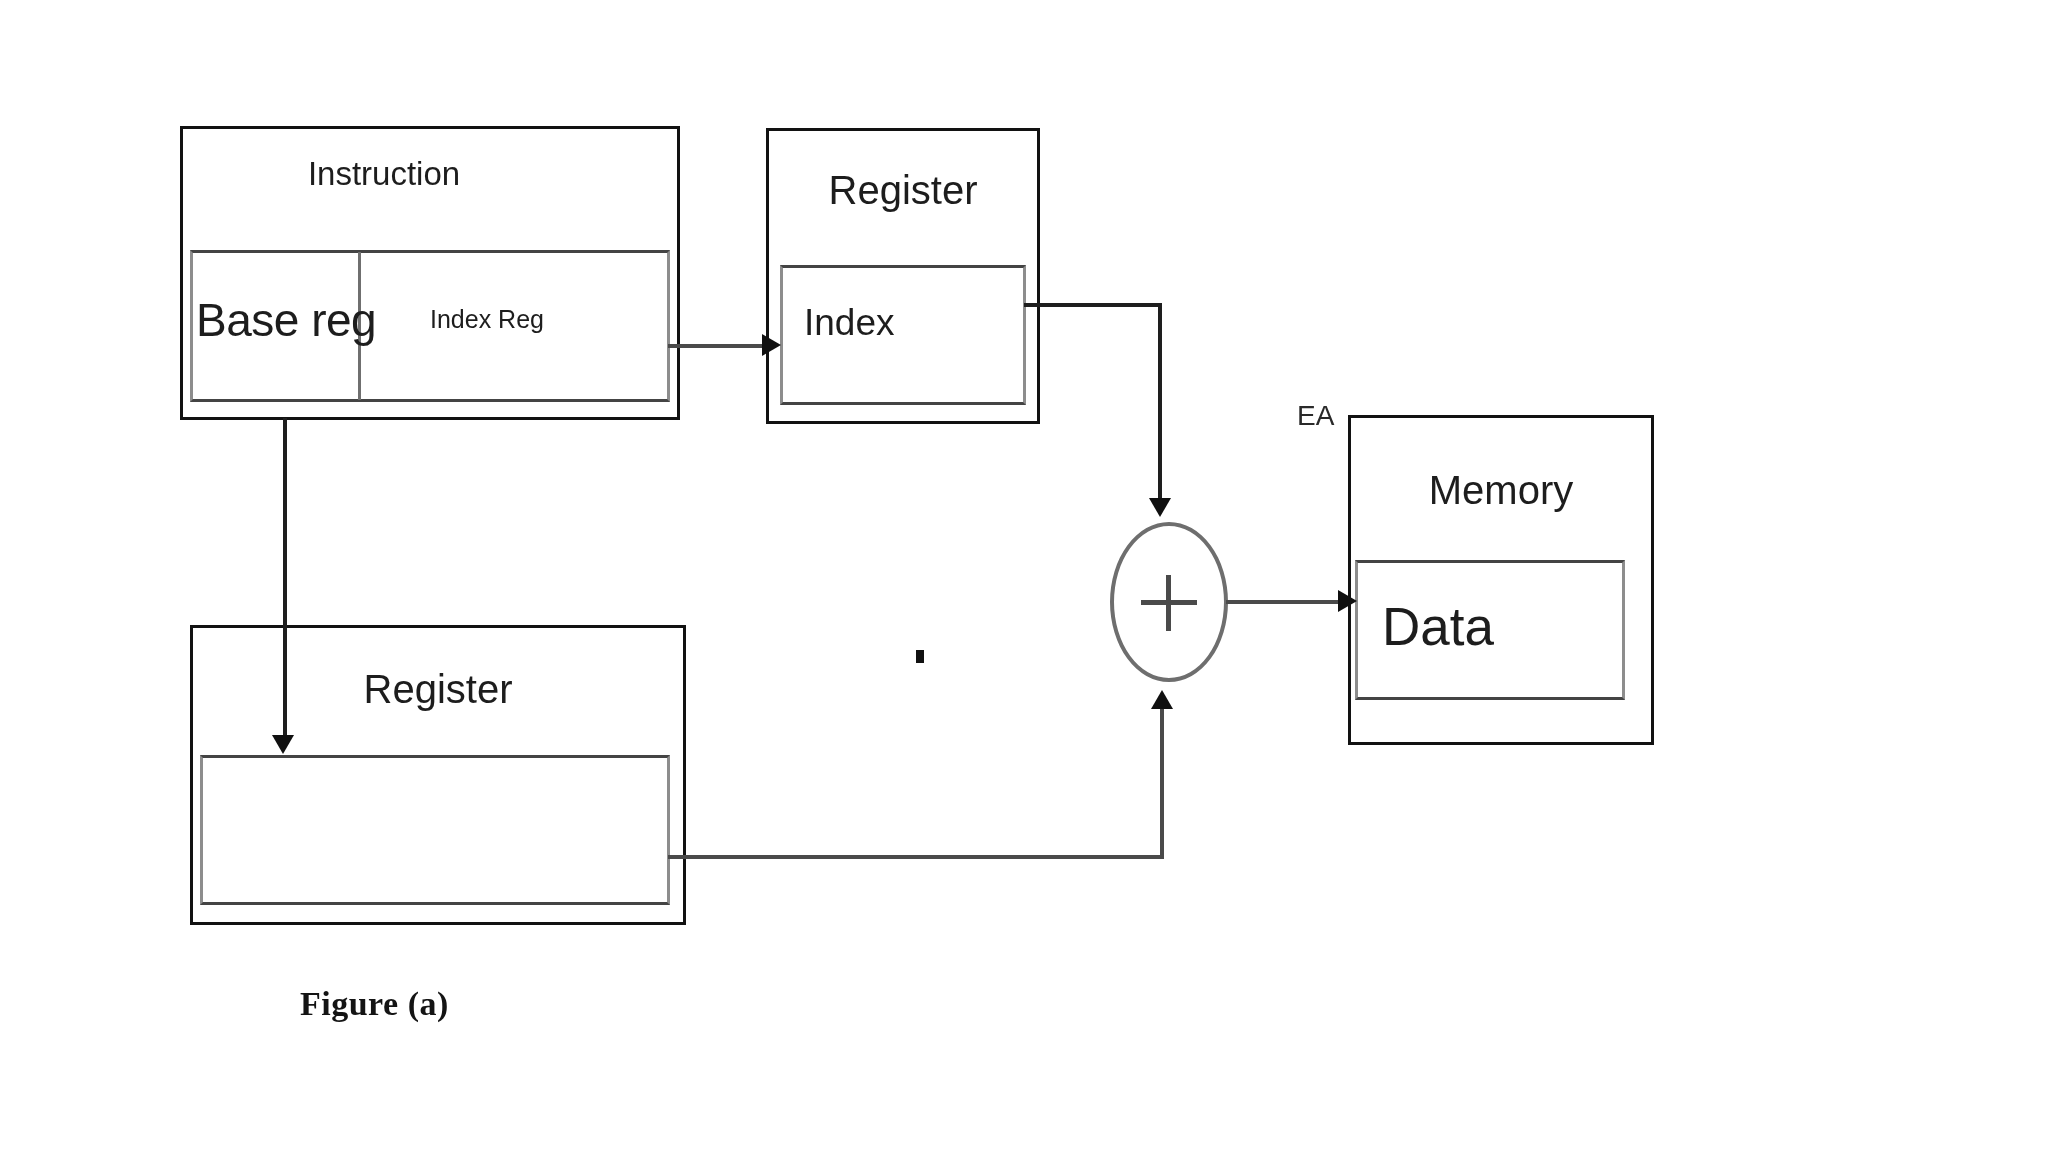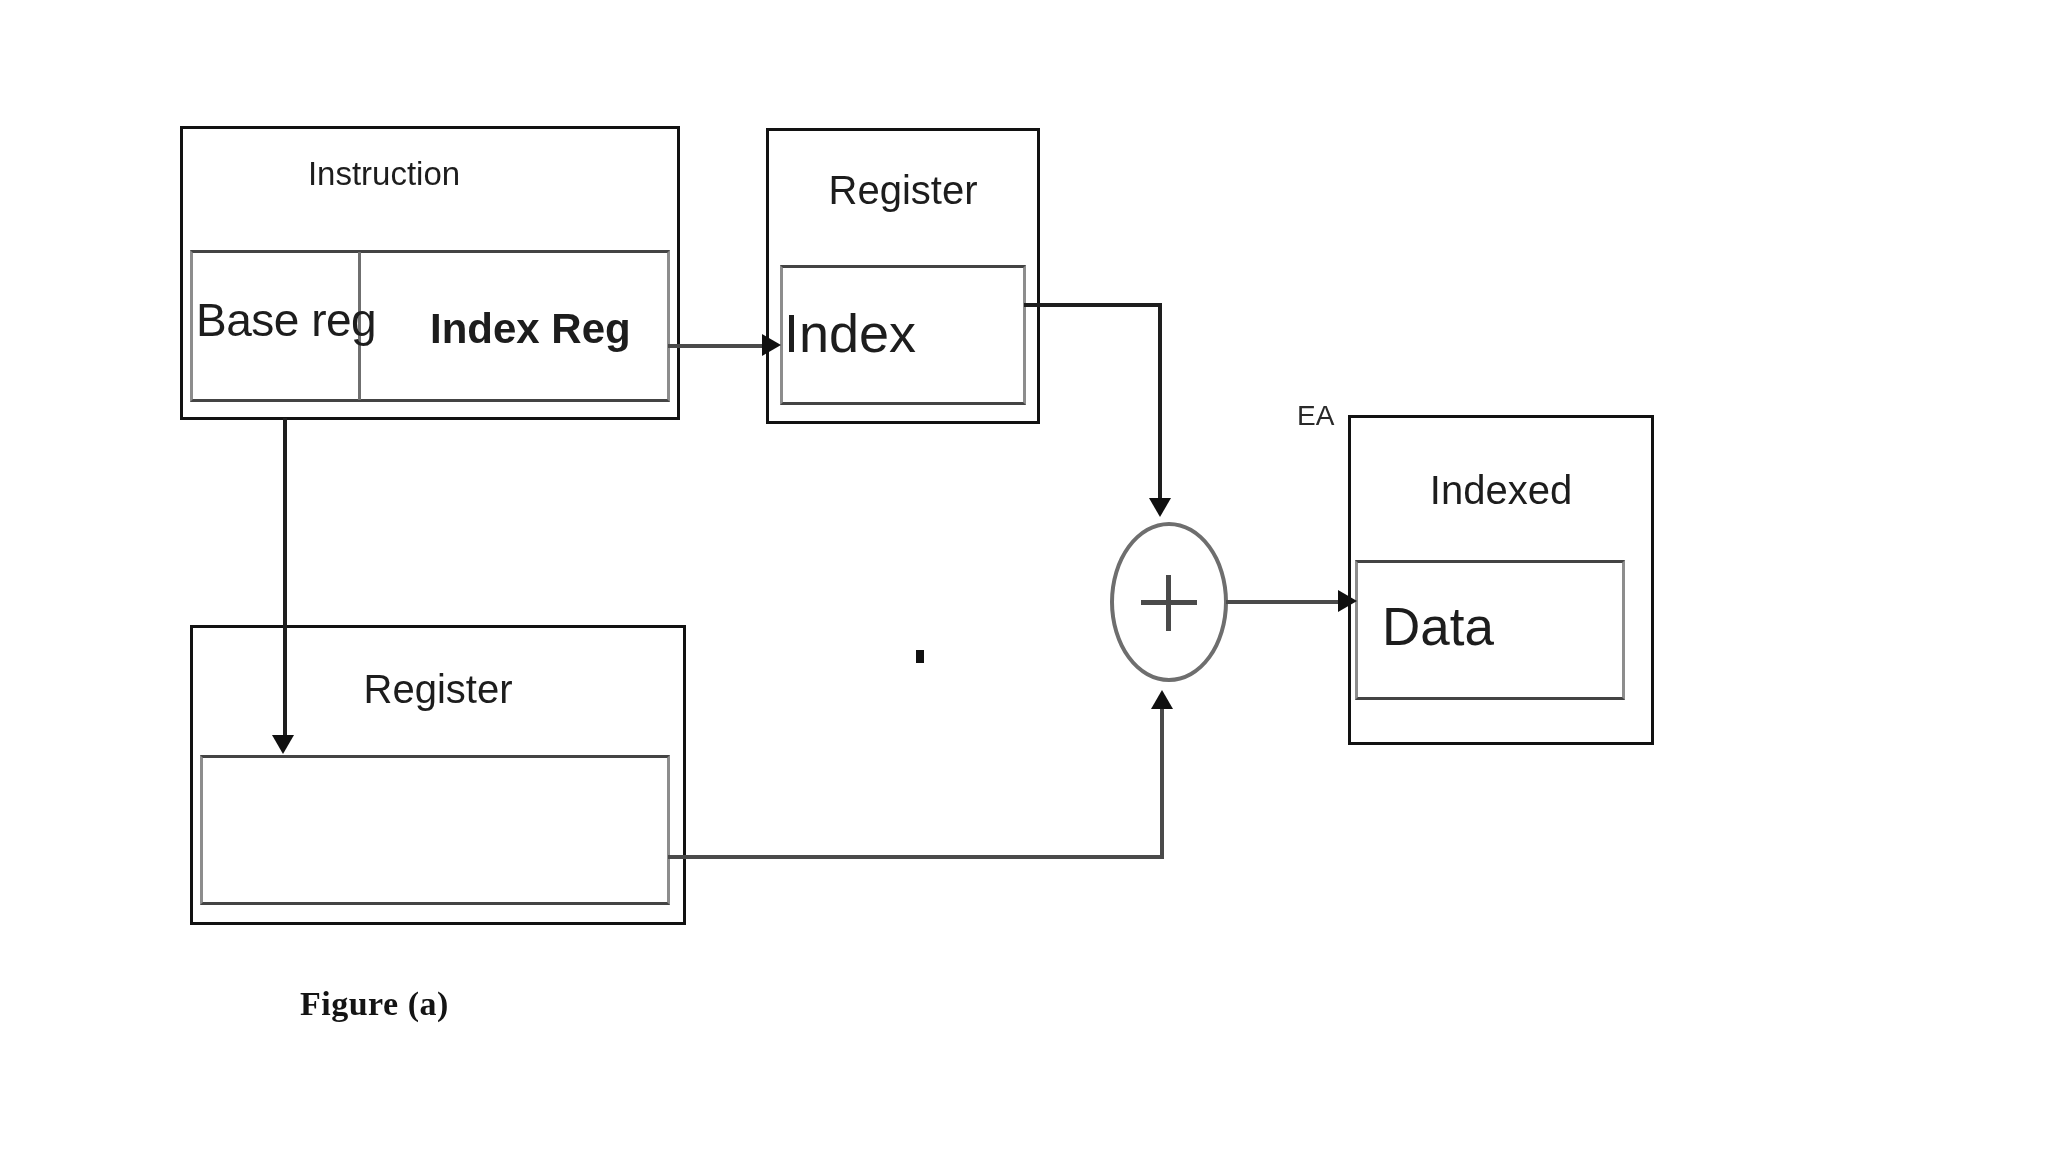--- a/index.html
+++ b/index.html
@@ -114,46 +114,46 @@
   <div class="outer-box" style="left:180px; top:126px; width:500px; height:294px;"></div>
 
   <div class="box-title" style="left:180px; top:155px; width:408px; font-size:33px;">Instruction</div>
 
   <div class="inner-box" style="left:190px; top:250px; width:480px; height:152px;"></div>
 
   <div class="vline" style="left:358px; top:252px; height:148px; width:3px; background:#6f6f6f;"></div>
 
   <div class="cell-text" style="left:196px; top:293px; font-size:46px; letter-spacing:-0.5px;">Base reg</div>
 
-  <div class="cell-text" style="left:430px; top:305px; font-size:42px;font-weight:bold;">Index Reg</div>
+  <div class="cell-text" style="left:430px; top:305px; font-size:25px;">Index Reg</div>
 
   <div class="outer-box" style="left:766px; top:128px; width:274px; height:296px;"></div>
 
   <div class="box-title" style="left:766px; top:168px; width:274px; font-size:40px;">Register</div>
 
   <div class="inner-box" style="left:780px; top:265px; width:246px; height:140px;"></div>
 
-  <div class="cell-text" style="left:784px; top:302px; font-size:54px;">Index</div>
+  <div class="cell-text" style="left:804px; top:302px; font-size:37px;">Index</div>
 
   <div class="outer-box" style="left:190px; top:625px; width:496px; height:300px;"></div>
 
   <div class="box-title" style="left:190px; top:667px; width:496px; font-size:40px;">Register</div>
 
   <div class="inner-box" style="left:200px; top:755px; width:470px; height:150px;"></div>
 
 
   <div class="adder" style="left:1110px; top:522px; width:118px; height:160px;"></div>
   <div class="plus-h" style="left:1141px; top:600px; width:56px;"></div>
   <div class="plus-v" style="left:1166px; top:575px; height:56px;"></div>
 
   <div class="ea-label" style="left:1255px; top:400px; font-size:28px;">EA</div>
 
   <div class="outer-box" style="left:1348px; top:415px; width:306px; height:330px;"></div>
 
-  <div class="box-title" style="left:1348px; top:468px; width:306px; font-size:40px;">Indexed</div>
+  <div class="box-title" style="left:1348px; top:468px; width:306px; font-size:40px;">Memory</div>
 
   <div class="inner-box" style="left:1355px; top:560px; width:270px; height:140px;"></div>
 
   <div class="cell-text" style="left:1382px; top:596px; font-size:53px;">Data</div>
 
   <div class="hline" style="left:668px; top:344px; width:100px;"></div>
   <div class="arrow arrow-right" style="left:762px; top:334px;"></div>
 
   <div class="vline dark" style="left:283px; top:418px; height:320px;"></div>
   <div class="arrow arrow-down" style="left:272px; top:735px;"></div>

